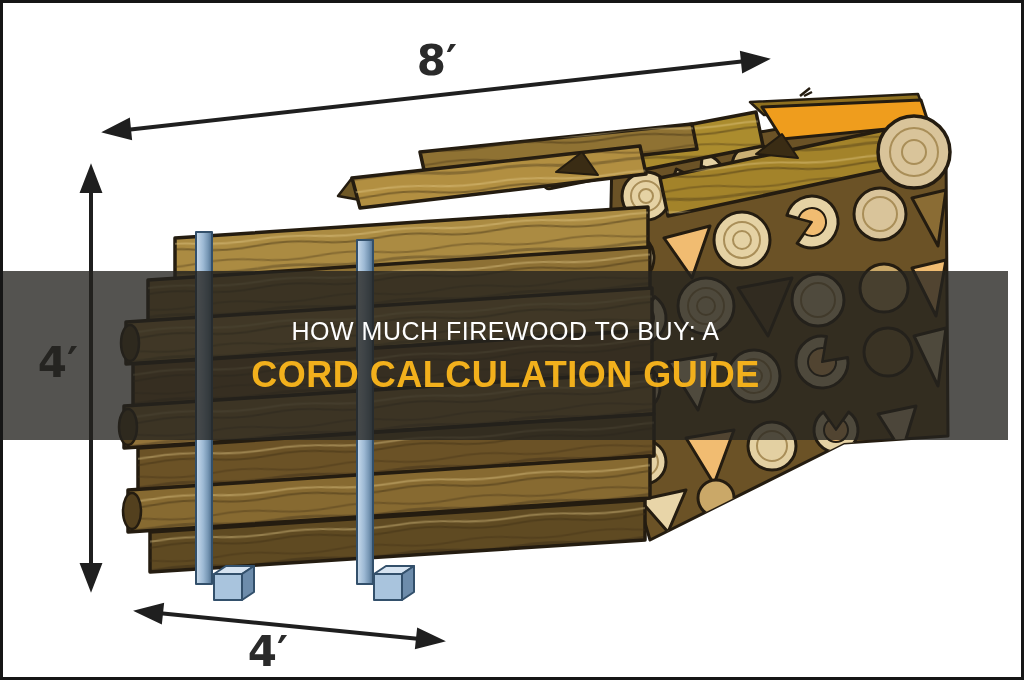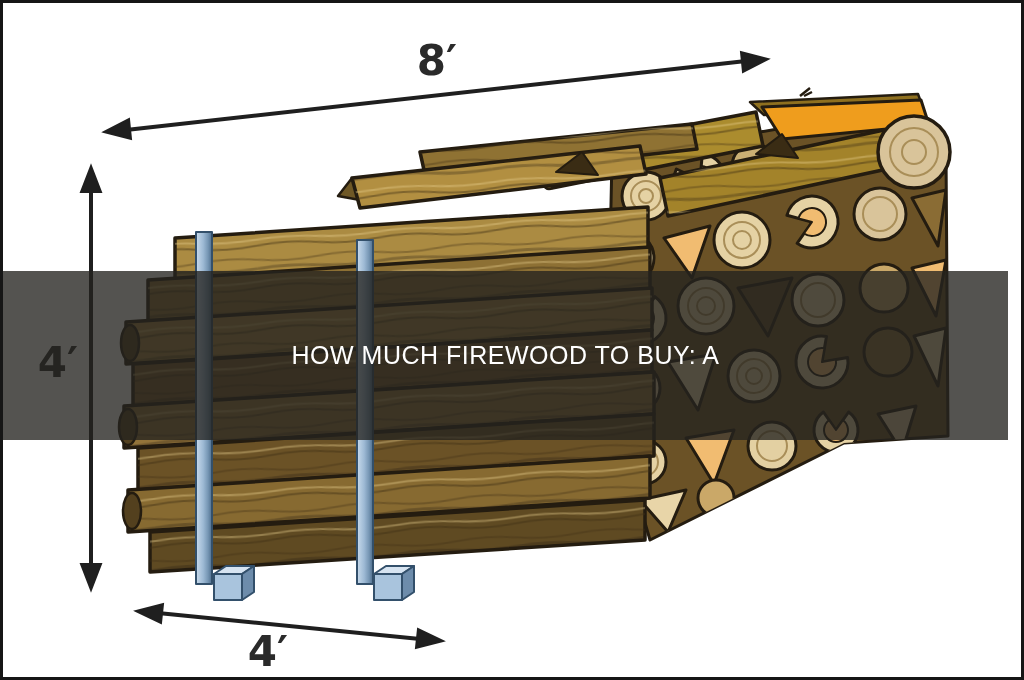--- a/index.html
+++ b/index.html
@@ -172,16 +172,17 @@
       </g>
     </g>
 
     <text class="dimlabel" x="437" y="75" font-size="42" text-anchor="middle">8′</text>
     <text class="dimlabel" x="58" y="377" font-size="42" text-anchor="middle">4′</text>
     <text class="dimlabel" x="268" y="666" font-size="42" text-anchor="middle">4′</text>
   </svg>
 
   <div class="banner">
     <div class="l1">HOW MUCH FIREWOOD TO BUY: A</div>
+    <div class="l2">CORD CALCULATION GUIDE</div>
   </div>
 
   <div class="frame"></div>
 </div>
 
 </body></html>

